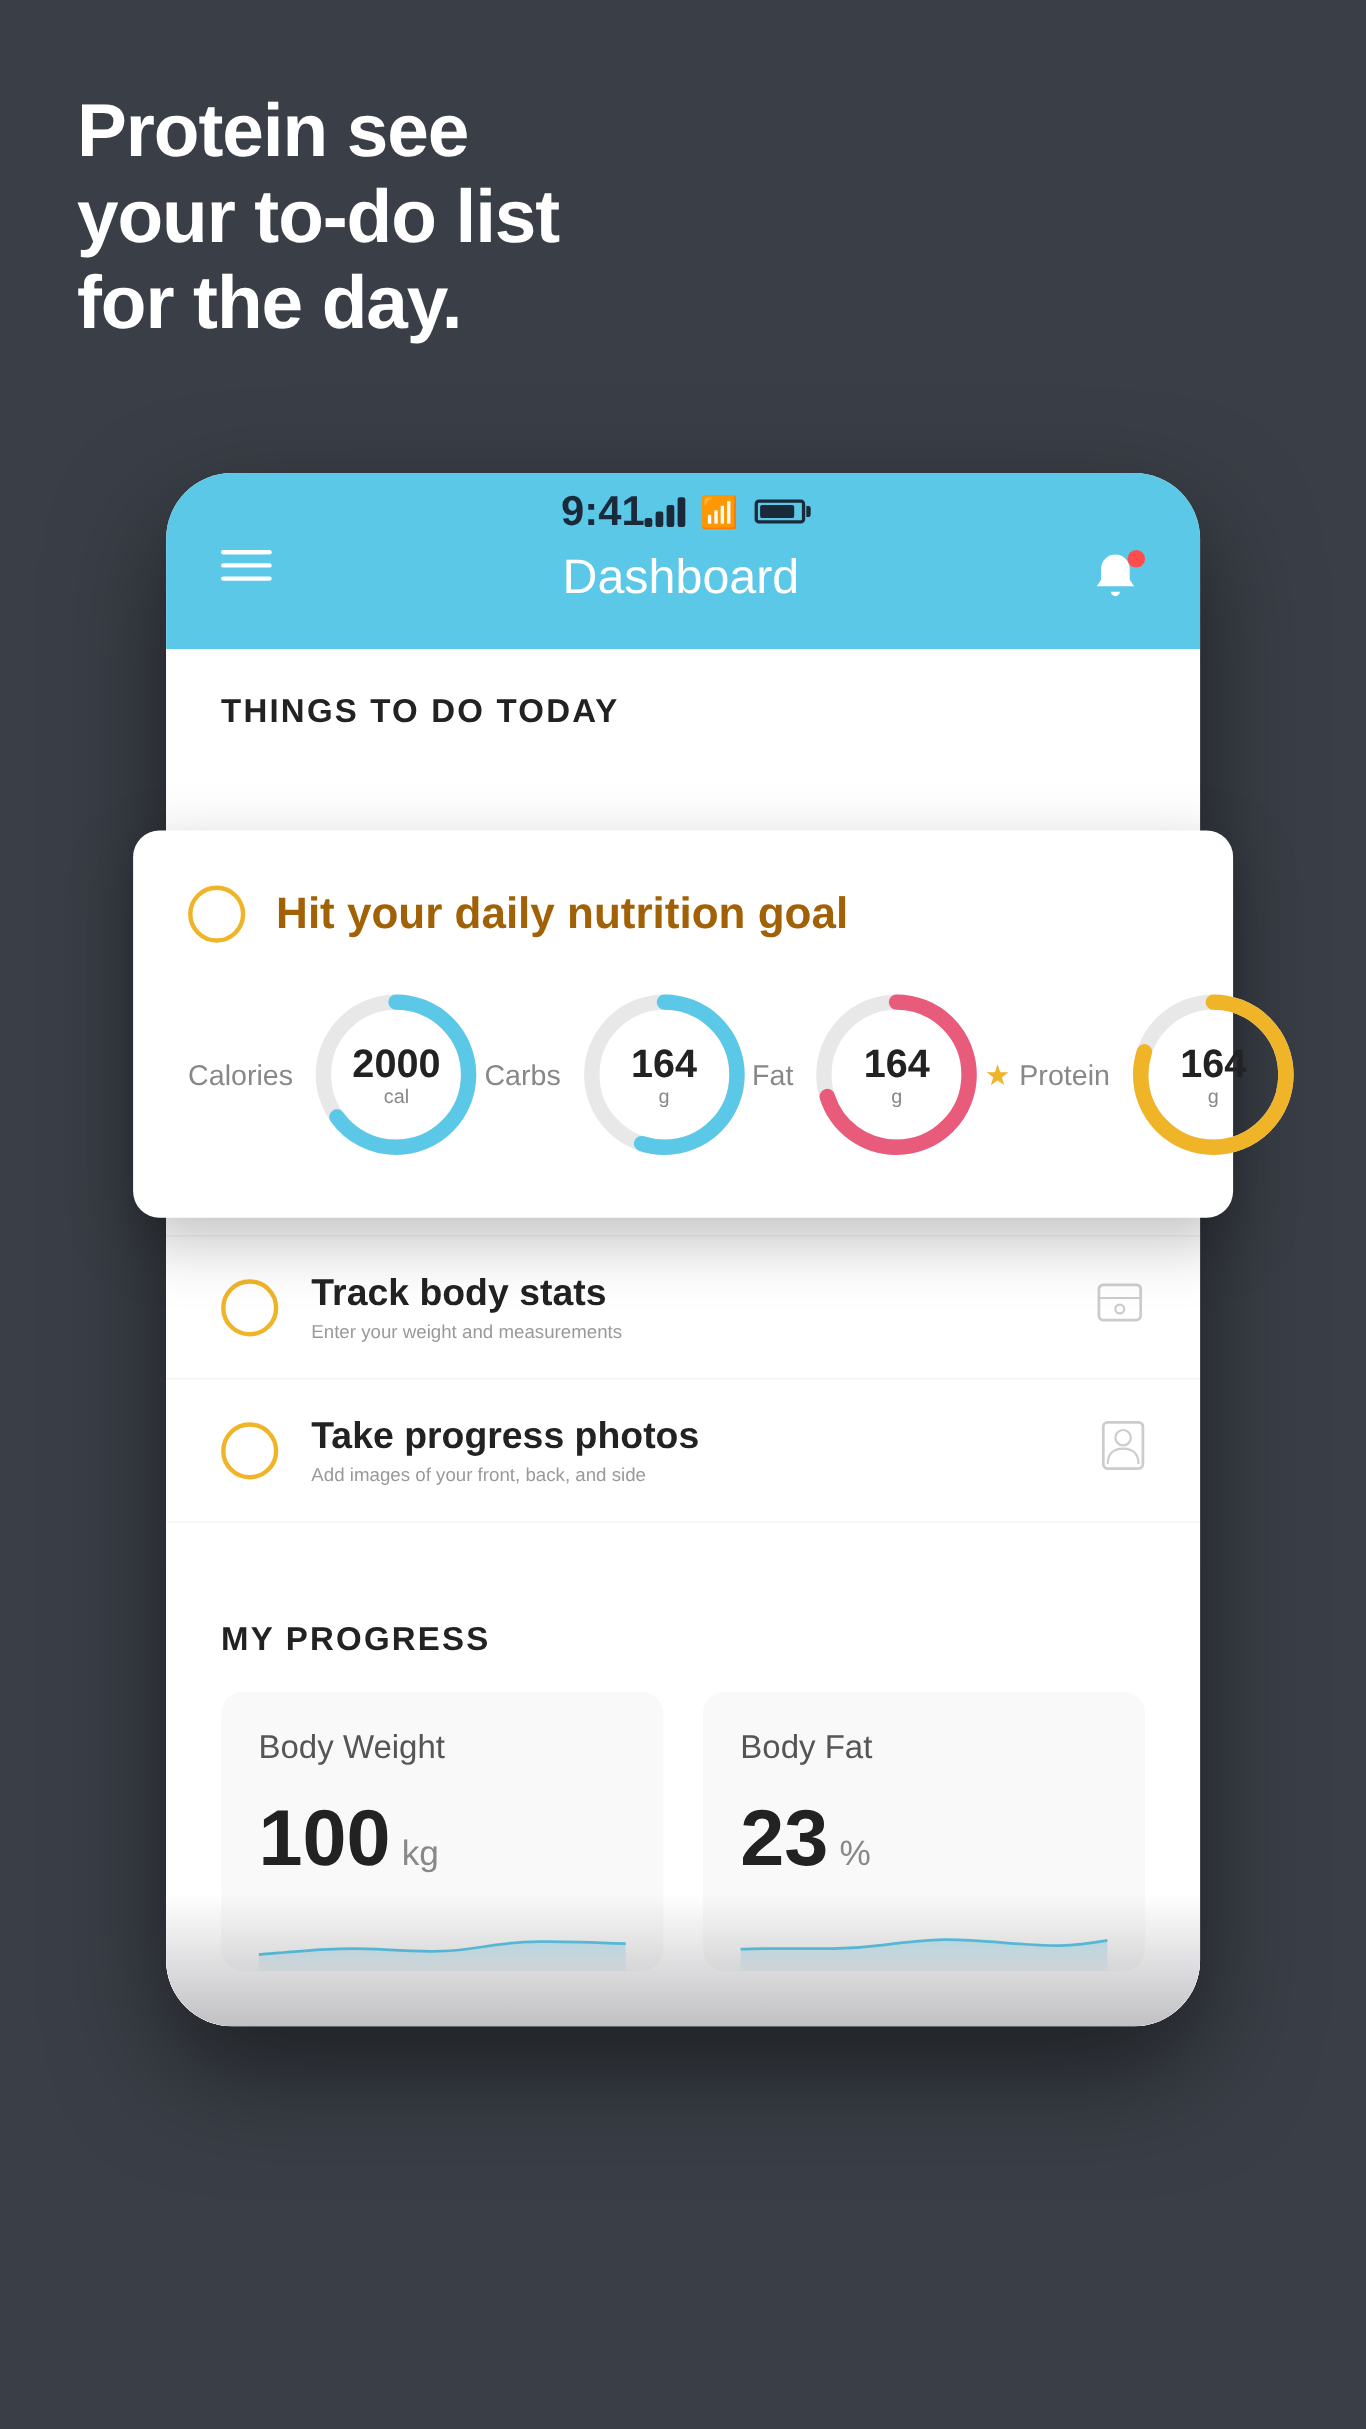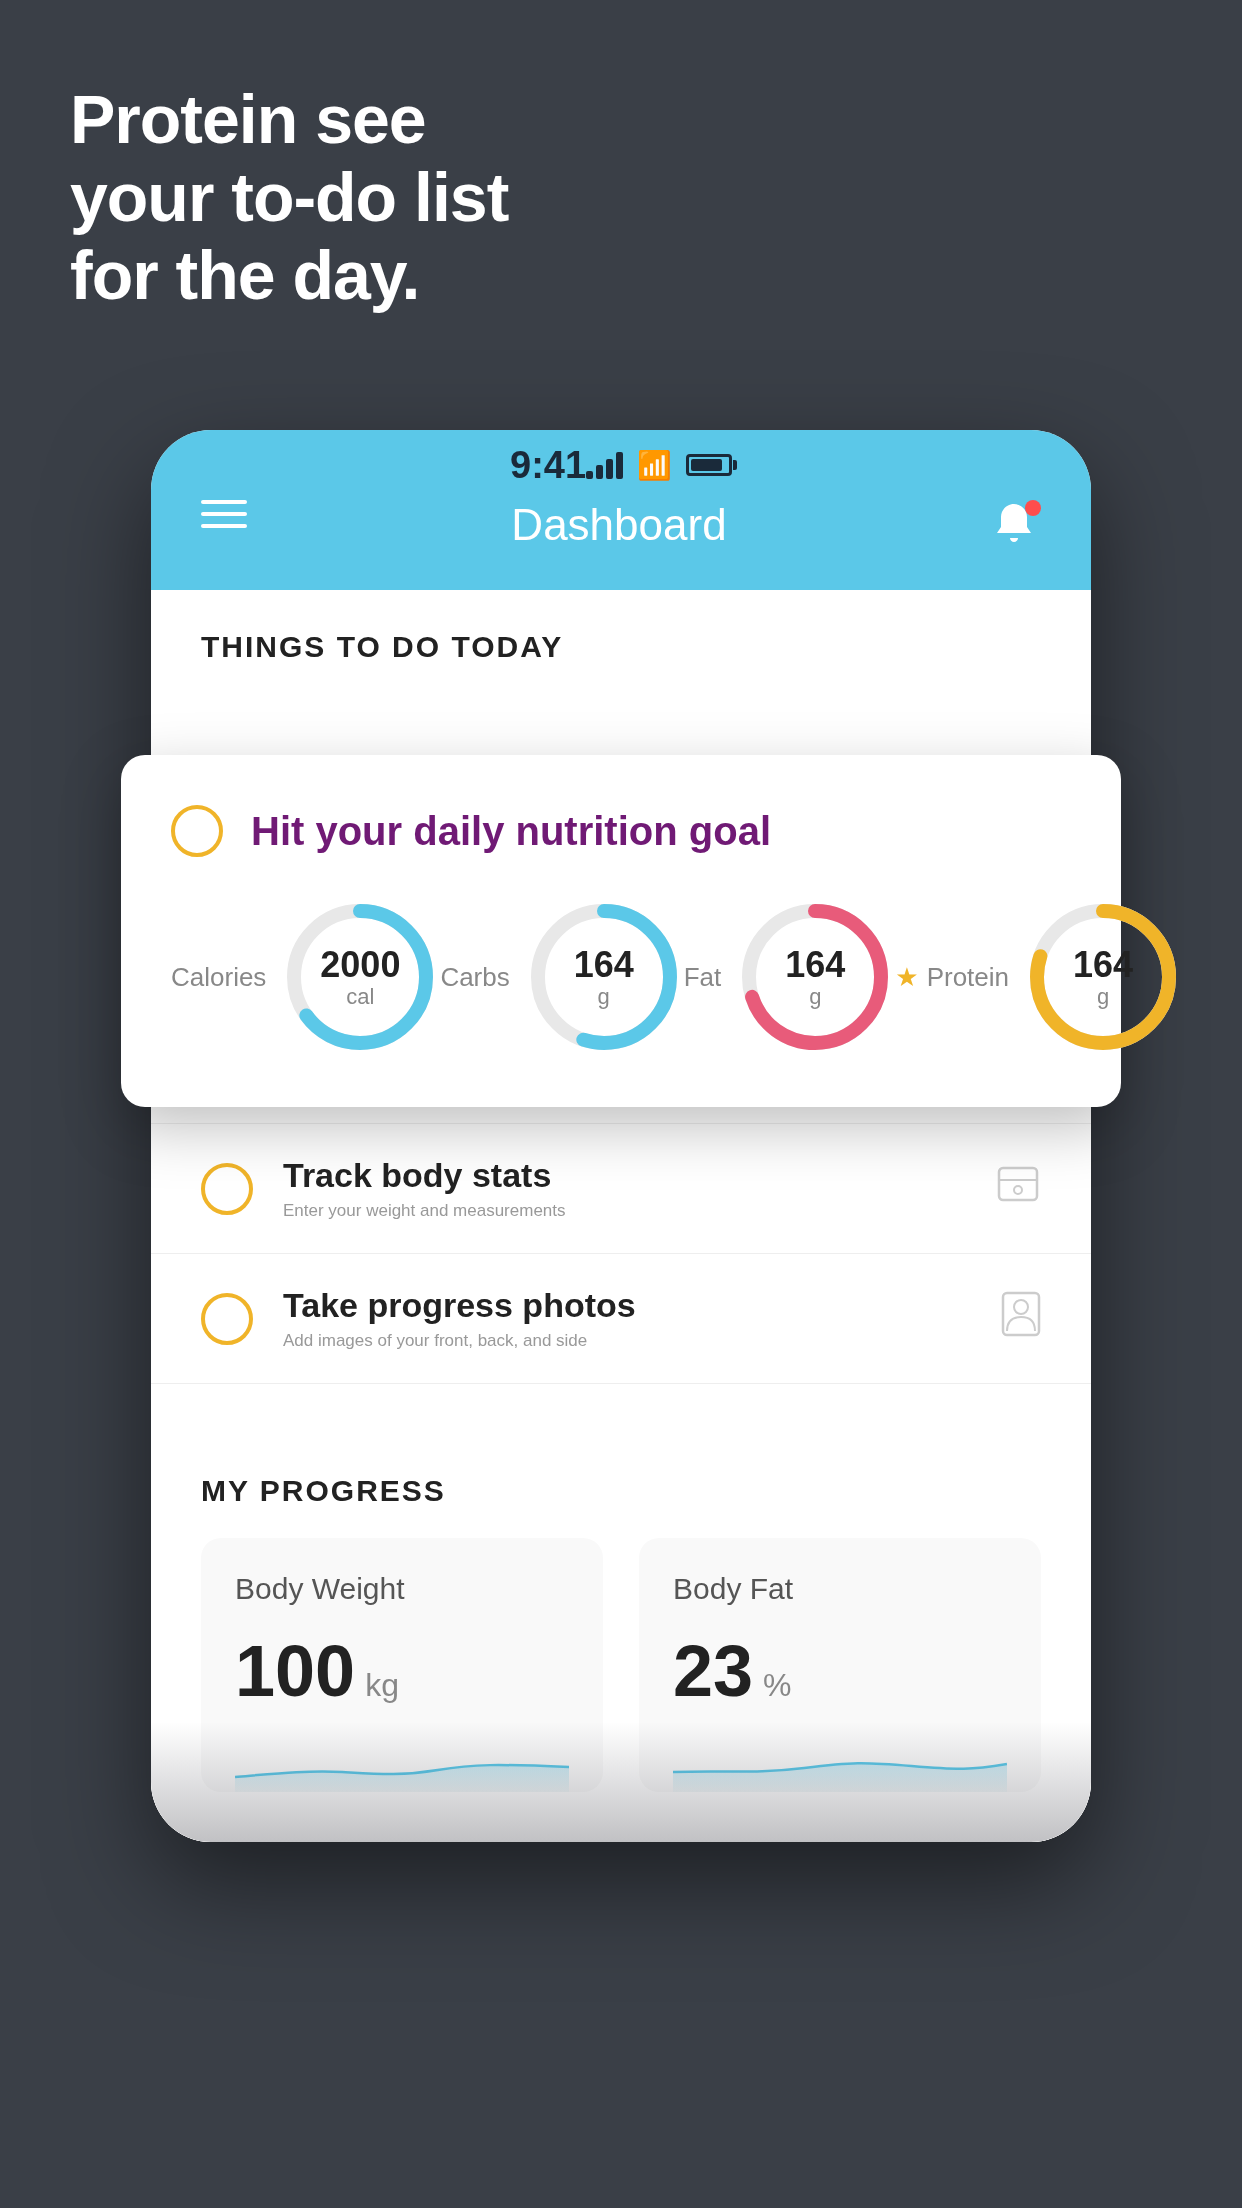--- a/index.html
+++ b/index.html
@@ -211,21 +211,21 @@
       background: transparent;
     }
 
     .circle-checkbox.green {
       border-color: #4caf50;
     }
 
     .card-title {
       font-size: 40px;
       font-weight: 600;
-      color: #701a75;
+      color: #a16207;
     }
 
     .nutrition-circles {
       display: flex;
       justify-content: space-around;
       align-items: flex-start;
     }
 
     .nutrition-item {
       display: flex;
@@ -284,21 +284,21 @@
     }
 
     .donut-value {
       font-size: 36px;
       font-weight: 700;
       color: #222;
       display: block;
     }
 
     .donut-unit {
-      font-size: 22px;
+      font-size: 18px;
       color: #888;
       display: block;
     }
 
     
     .todo-list {
       background: white;
       margin-top: 380px;
     }
 

